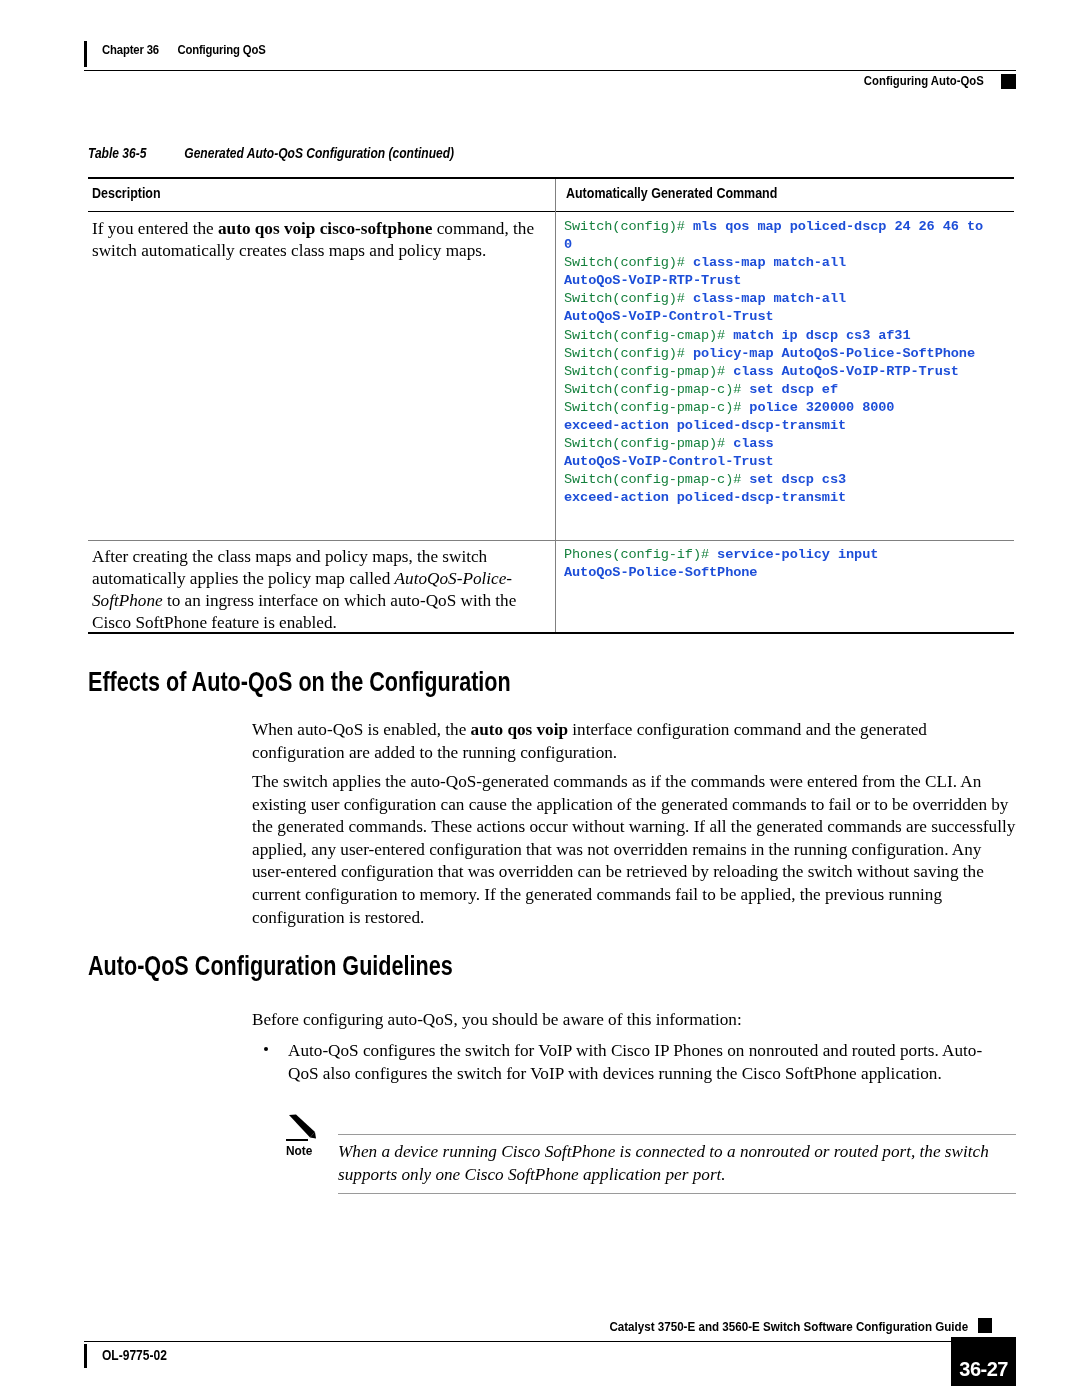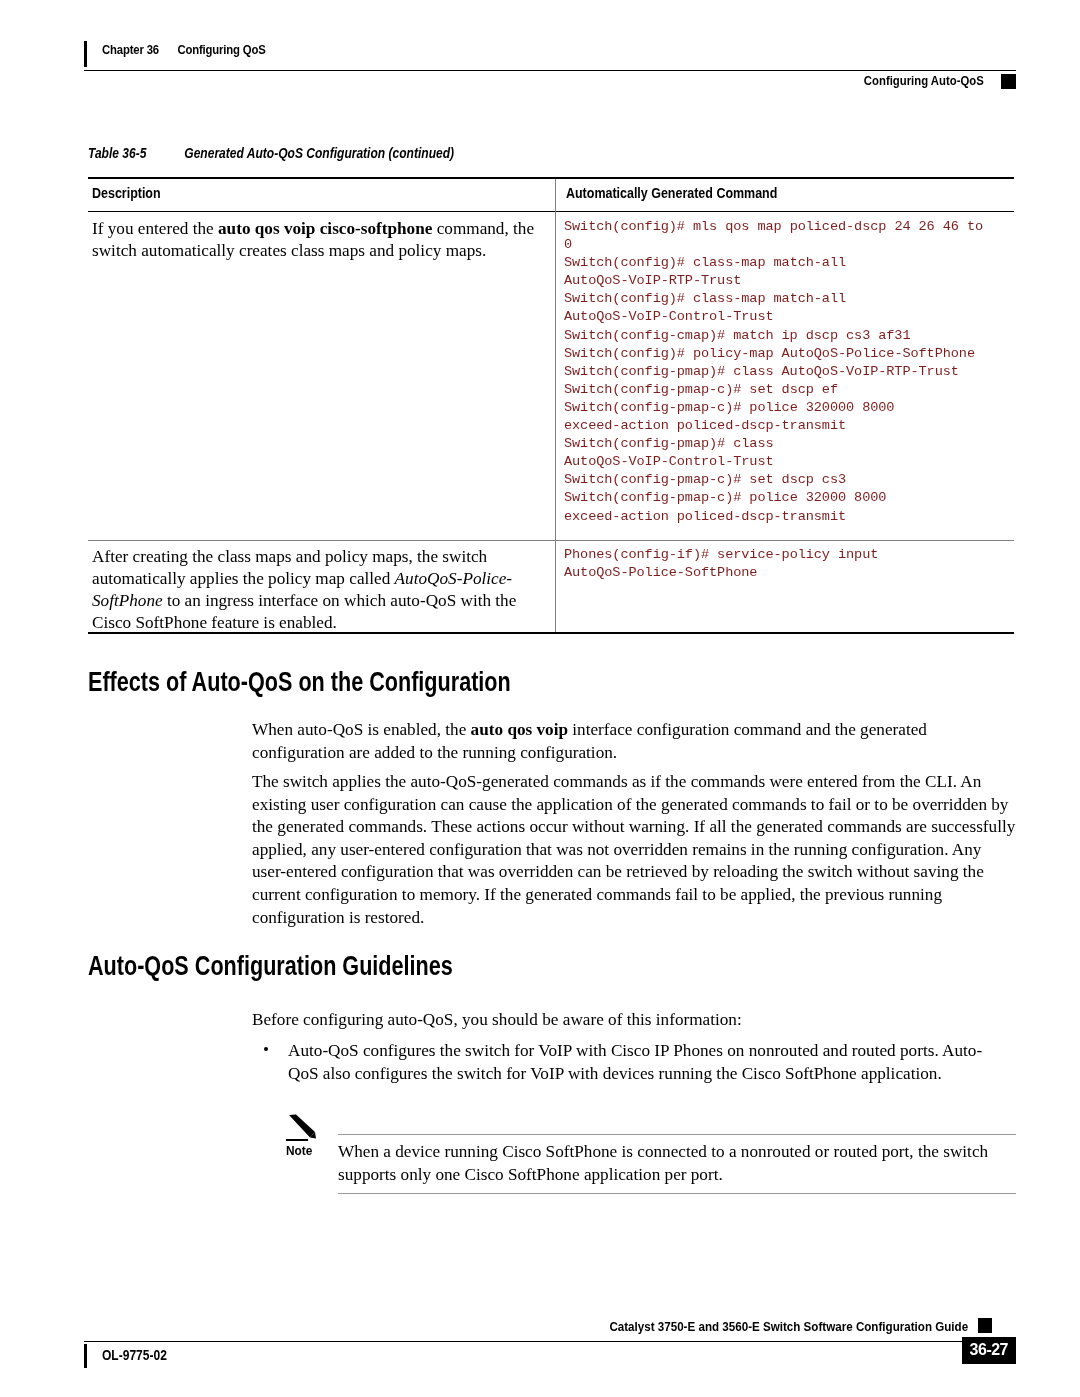--- a/index.html
+++ b/index.html
@@ -140,22 +140,22 @@
     position: absolute;
     left: 476px;
     width: 446px;
     font-family: "Liberation Mono", monospace;
     font-size: 13.6px;
     line-height: 18.1px;
     letter-spacing: -0.1px;
   }
   .cmd-1 { top: 41px; }
   .cmd-2 { top: 369px; }
-  .cmd-cell .p { color: #7f1d1d; }
-  .cmd-cell .c { font-weight: normal; color: #7f1d1d; }
+  .cmd-cell .p { color: #15803d; }
+  .cmd-cell .c { font-weight: bold; color: #1d4ed8; }
 
   
   .h1 {
     position: absolute;
     font-family: "Liberation Sans", sans-serif;
     font-weight: bold;
     font-size: 27px;
     white-space: nowrap;
     transform: scaleX(0.80);
     transform-origin: left top;
@@ -228,20 +228,21 @@
     transform: scaleX(0.88);
     transform-origin: left top;
   }
   .note-body {
     position: absolute;
     left: 52px; top: 28px;
     width: 672px;
     font-family: "Liberation Serif", serif;
     font-size: 17.2px;
     line-height: 22.6px;
+    font-style: italic;
   }
   .note-rule-bot {
     position: absolute;
     left: 52px; top: 80px;
     width: 678px; height: 1px;
     background: #9a9a9a;
   }
 
   
   .ftr {
@@ -288,22 +289,22 @@
     transform: scaleX(0.86);
     transform-origin: left top;
   }
   .ftr-page {
     position: absolute;
     right: 0px; top: 18px;
     background: #000;
     color: #fff;
     font-family: "Liberation Sans", sans-serif;
     font-weight: bold;
-    font-size: 16px;
-    padding: 4px 8px 5px 8px;
+    font-size: 20px;
+    padding: 21px 8px 5px 8px;
     letter-spacing: -0.5px;
   }
 </style>
 </head>
 <body>
 
 <div class="page">
 
   <div class="hdr">
     <div class="hdr-bar"></div>
@@ -341,21 +342,20 @@
         <div class="cmd-line"><span class="c">AutoQoS-VoIP-Control-Trust</span></div>
         <div class="cmd-line"><span class="p">Switch(config-cmap)#</span> <span class="c">match ip dscp cs3 af31</span></div>
         <div class="cmd-line"><span class="p">Switch(config)#</span> <span class="c">policy-map AutoQoS-Police-SoftPhone</span></div>
         <div class="cmd-line"><span class="p">Switch(config-pmap)#</span> <span class="c">class AutoQoS-VoIP-RTP-Trust</span></div>
         <div class="cmd-line"><span class="p">Switch(config-pmap-c)#</span> <span class="c">set dscp ef</span></div>
         <div class="cmd-line"><span class="p">Switch(config-pmap-c)#</span> <span class="c">police 320000 8000</span></div>
         <div class="cmd-line"><span class="c">exceed-action policed-dscp-transmit</span></div>
         <div class="cmd-line"><span class="p">Switch(config-pmap)#</span> <span class="c">class</span></div>
         <div class="cmd-line"><span class="c">AutoQoS-VoIP-Control-Trust</span></div>
         <div class="cmd-line"><span class="p">Switch(config-pmap-c)#</span> <span class="c">set dscp cs3</span></div>
-        <div class="cmd-line"><span class="p">Switch(config-pmap-c)#</span> <span class="c">police 32000 8000</span></div>
         <div class="cmd-line"><span class="c">exceed-action policed-dscp-transmit</span></div>
       </div>
 
     <div class="desc-cell desc-2">
       <span>After creating the class maps and policy maps, the switch automatically applies the policy map called <i>AutoQoS-Police-SoftPhone</i> to an ingress interface on which auto-QoS with the Cisco SoftPhone feature is enabled.</span>
     </div>
     <div class="cmd-cell cmd-2">
         <div class="cmd-line"><span class="p">Phones(config-if)#</span> <span class="c">service-policy input</span></div>
         <div class="cmd-line"><span class="c">AutoQoS-Police-SoftPhone</span></div>
       </div>

